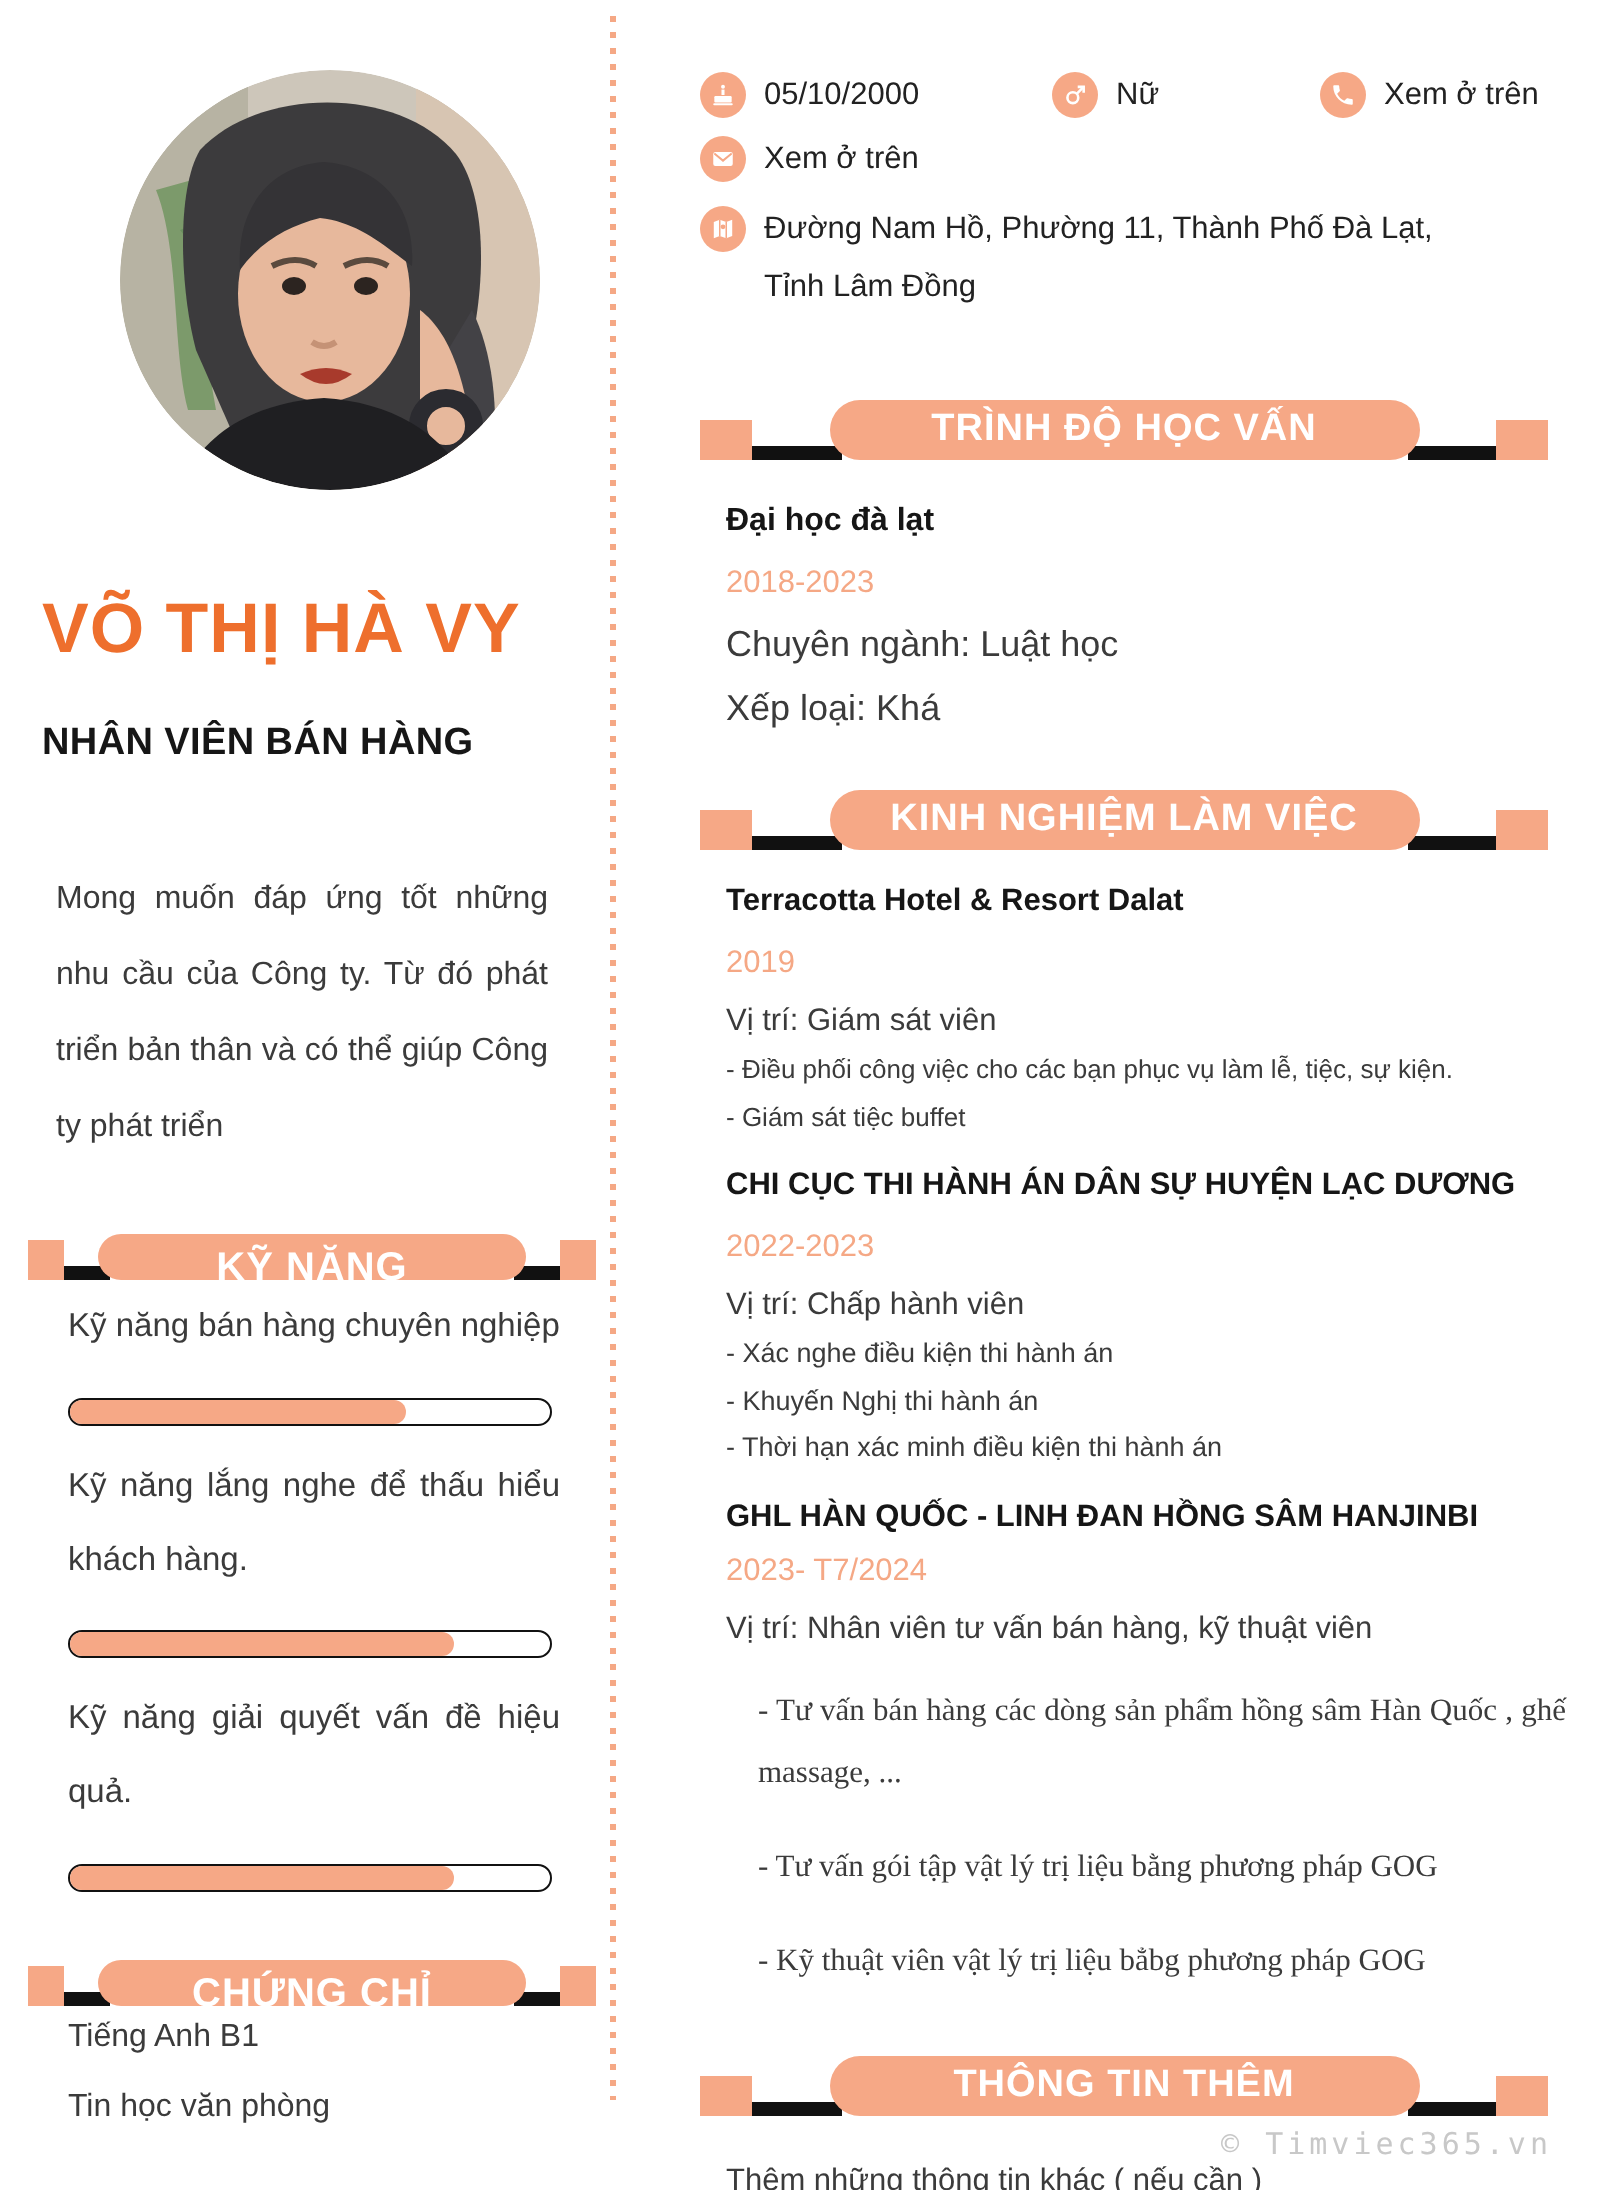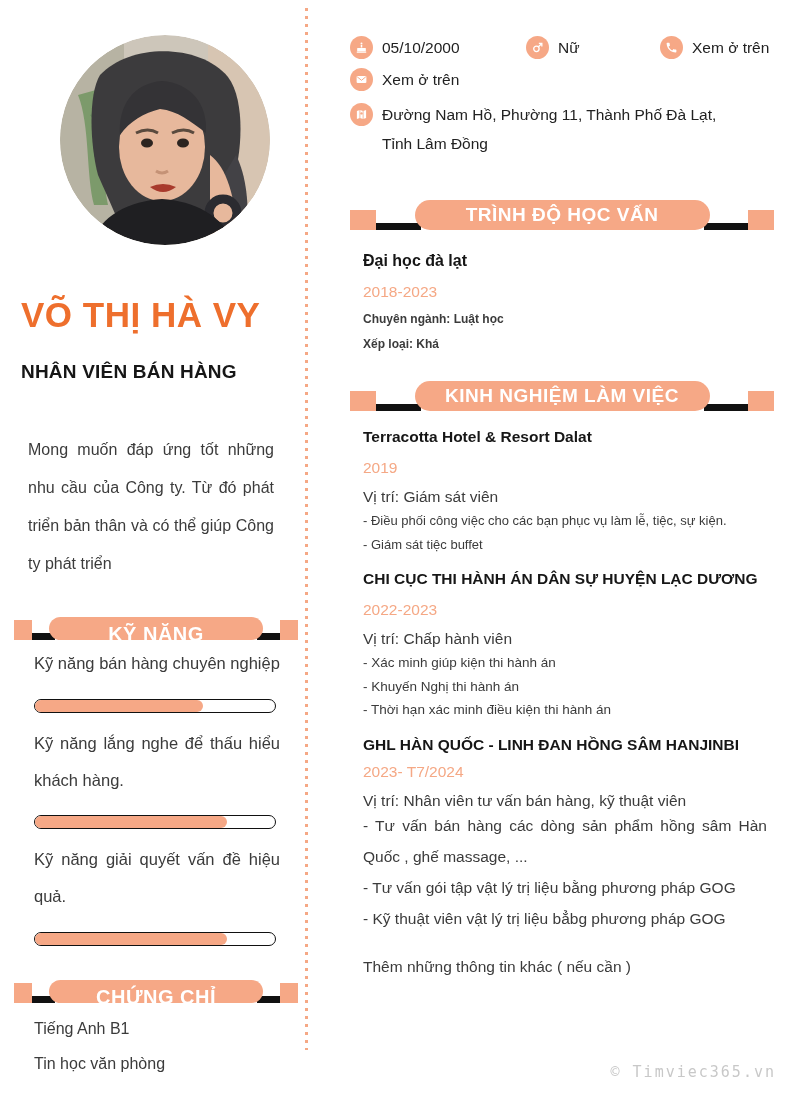--- a/index.html
+++ b/index.html
@@ -40,47 +40,47 @@
   }
   
   .right-col .sec-header .end-rect{flex-basis:26px;}
   .right-col .sec-header .pill{width:295px;height:30px;line-height:30px;border-radius:15px;font-size:19px;}
 
   .skill{margin:4px 0 0 20px;width:246px;}
   .skill-label{font-size:16.5px;line-height:37px;text-align:justify;margin-top:5px;}
   .bar{width:242px;height:14px;border:1.5px solid var(--ink);border-radius:8px;background:#fff;position:relative;margin:4px 0 12px 0;}
   .bar-fill{position:absolute;left:0;top:0;bottom:0;border-radius:8px;background:var(--salmon);}
 
-  .simple-list{margin:14px 0 0 20px;}
+  .simple-list{margin:4px 0 0 20px;}
   .simple-list p{margin:0 0 12px 0;font-size:16px;line-height:23px;}
 
   
   .right-col{position:absolute;left:350px;top:0;width:424px;}
   .contact{margin-top:36px;font-size:15.5px;color:#222;}
   .c-row{display:flex;align-items:center;margin-bottom:9px;gap:48px;}
   .c-item{display:flex;align-items:center;}
   .c-item .label{margin-left:9px;}
   .cicon{flex:0 0 23px;width:23px;height:23px;border-radius:50%;background:var(--salmon);display:flex;align-items:center;justify-content:center;}
   .cicon svg{width:13px;height:13px;display:block;}
   .c-bday{width:128px;}
   .c-gender{width:86px;}
   .addr-text{margin-left:9px;line-height:29px;}
 
   .edu{margin-left:13px;}
   .school{margin:22px 0 0 0;font-size:16px;font-weight:bold;color:#161616;}
   .period{margin:13px 0 0 0;font-size:15.5px;color:var(--salmon-lt);}
-  .detail{margin:11px 0 0 0;font-size:12px;font-weight:bold;}
+  .detail{margin:11px 0 0 0;font-size:18px;}
 
   .xp{margin-left:13px;}
   .xp-entry{margin-top:17px;}
   .company{margin:0;font-size:15.5px;font-weight:bold;color:#161616;}
   .position{margin:11px 0 0 0;font-size:15.5px;}
   .bullets-sm p{margin:6px 0 0 0;font-size:13px;line-height:17.5px;}
   .bullets-md p{margin:6px 0 0 0;font-size:13.5px;line-height:17.5px;}
-  .bullets-lg p{margin:0;font-size:15.5px;line-height:31px;text-align:justify;width:404px;}
+  .bullets-lg p{margin:16px;font-size:15.5px;line-height:31px;text-align:justify;width:404px;font-family:Liberation Serif, serif;}
   .xp3 .period{margin-top:9px;}
 
   .more-note{margin:24px 0 0 13px;font-size:15.5px;}
 
   .watermark{
     position:absolute;right:24px;bottom:14px;
     font-family:"DejaVu Sans Mono",monospace;font-size:15px;letter-spacing:2px;color:var(--wm);
   }
 </style>
 </head>
@@ -262,38 +262,45 @@
           <p>- Điều phối công việc cho các bạn phục vụ làm lễ, tiệc, sự kiện.</p>
           <p>- Giám sát tiệc buffet</p>
         </div>
       </div>
 
       <div class="xp-entry">
         <p class="company">CHI CỤC THI HÀNH ÁN DÂN SỰ HUYỆN LẠC DƯƠNG</p>
         <p class="period">2022-2023</p>
         <p class="position">Vị trí: Chấp hành viên</p>
         <div class="bullets-md">
-          <p>- Xác minh giúp kiện thi hành án</p>
+          <p>- Xác nghe điều kiện thi hành án</p>
           <p>- Khuyến Nghị thi hành án</p>
           <p>- Thời hạn xác minh điều kiện thi hành án</p>
         </div>
       </div>
 
       <div class="xp-entry xp3">
         <p class="company">GHL HÀN QUỐC - LINH ĐAN HỒNG SÂM HANJINBI</p>
         <p class="period">2023- T7/2024</p>
         <p class="position">Vị trí: Nhân viên tư vấn bán hàng, kỹ thuật viên</p>
         <div class="bullets-lg">
           <p>- Tư vấn bán hàng các dòng sản phẩm hồng sâm Hàn Quốc , ghế massage, ...</p>
           <p>- Tư vấn gói tập vật lý trị liệu bằng phương pháp GOG</p>
           <p>- Kỹ thuật viên vật lý trị liệu bẳbg phương pháp GOG</p>
         </div>
       </div>
 
     </div>
 
+    <div class="sec-header" style="margin-top:32px">
+      <span class="end-rect"></span>
+      <span class="line"></span>
+      <div class="pill">THÔNG TIN THÊM</div>
+      <span class="line"></span>
+      <span class="end-rect"></span>
+    </div>
     <p class="more-note">Thêm những thông tin khác ( nếu cần )</p>
 
   </main>
 
   <div class="watermark">© Timviec365.vn</div>
 
 </div>
 
 </body></html>

